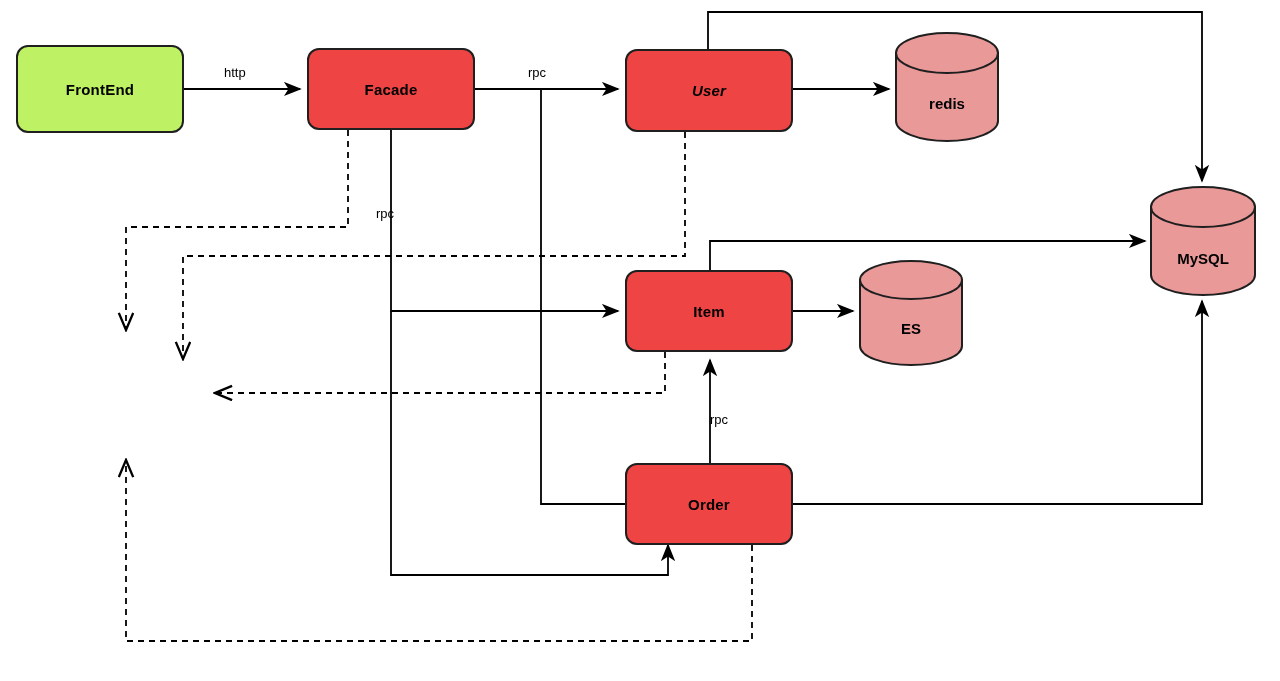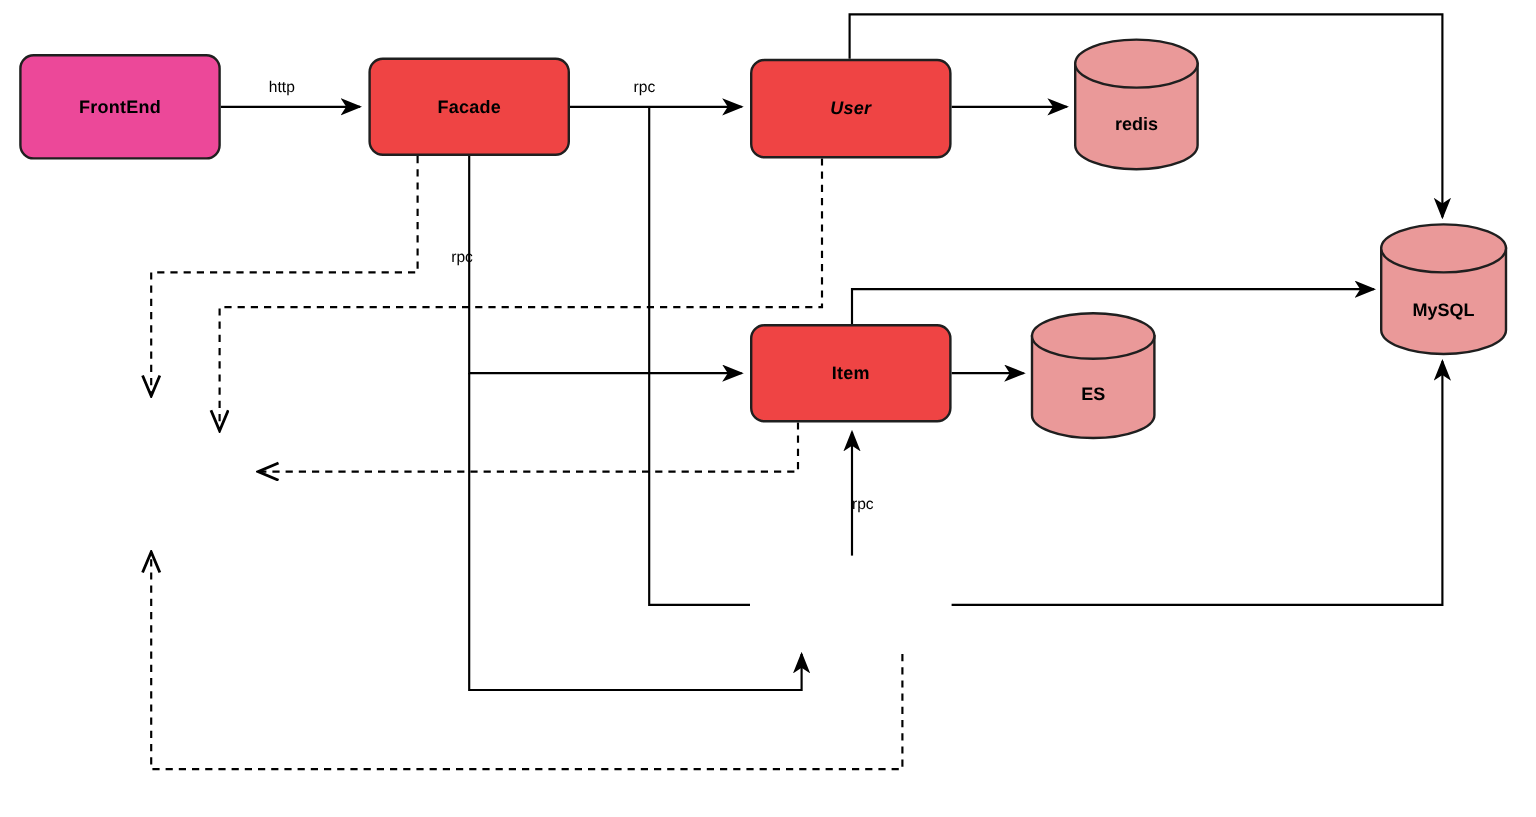--- a/index.html
+++ b/index.html
@@ -33,21 +33,21 @@
     justify-content: center;
     font-weight: bold;
     font-size: 15px;
     color: #000000;
     letter-spacing: 0.2px;
   }
   .node-box {
     border: 2px solid #1f1f1f;
     border-radius: 12px;
   }
-  .node-green { background: #ec4899; }
+  .node-green { background: #bef264; }
   .node-yellow { background: #ef4444; }
   .node-cyl-label,
   .node-hex-label {
     position: absolute;
     width: 100%;
     text-align: center;
     font-weight: bold;
     font-size: 15px;
     color: #000000;
     pointer-events: none;
@@ -127,20 +127,23 @@
   </div>
 
   <div class="node node-box node-yellow" style="left:625px; top:49px; width:168px; height:83px;font-style:italic;">
     <span>User</span>
   </div>
 
   <div class="node node-box node-yellow" style="left:625px; top:270px; width:168px; height:82px;">
     <span>Item</span>
   </div>
 
+  <div class="node node-box node-yellow" style="left:625px; top:463px; width:168px; height:82px;">
+    <span>Order</span>
+  </div>
 
   <div class="cyl-wrap" style="left:893px; top:31px; width:108px; height:112px;">
     <svg class="shape" width="108" height="112" viewBox="0 0 108 112">
       <path d="M3,22 L3,90 A51,20 0 0 0 105,90 L105,22 Z" fill="#ea9999" stroke="#1f1f1f" stroke-width="2"></path>
       <ellipse cx="54" cy="22" rx="51" ry="20" fill="#ea9999" stroke="#1f1f1f" stroke-width="2"></ellipse>
     </svg>
     <div class="node-cyl-label" style="top:64px;">redis</div>
   </div>
 
   <div class="cyl-wrap" style="left:1148px; top:184px; width:110px; height:114px;">

